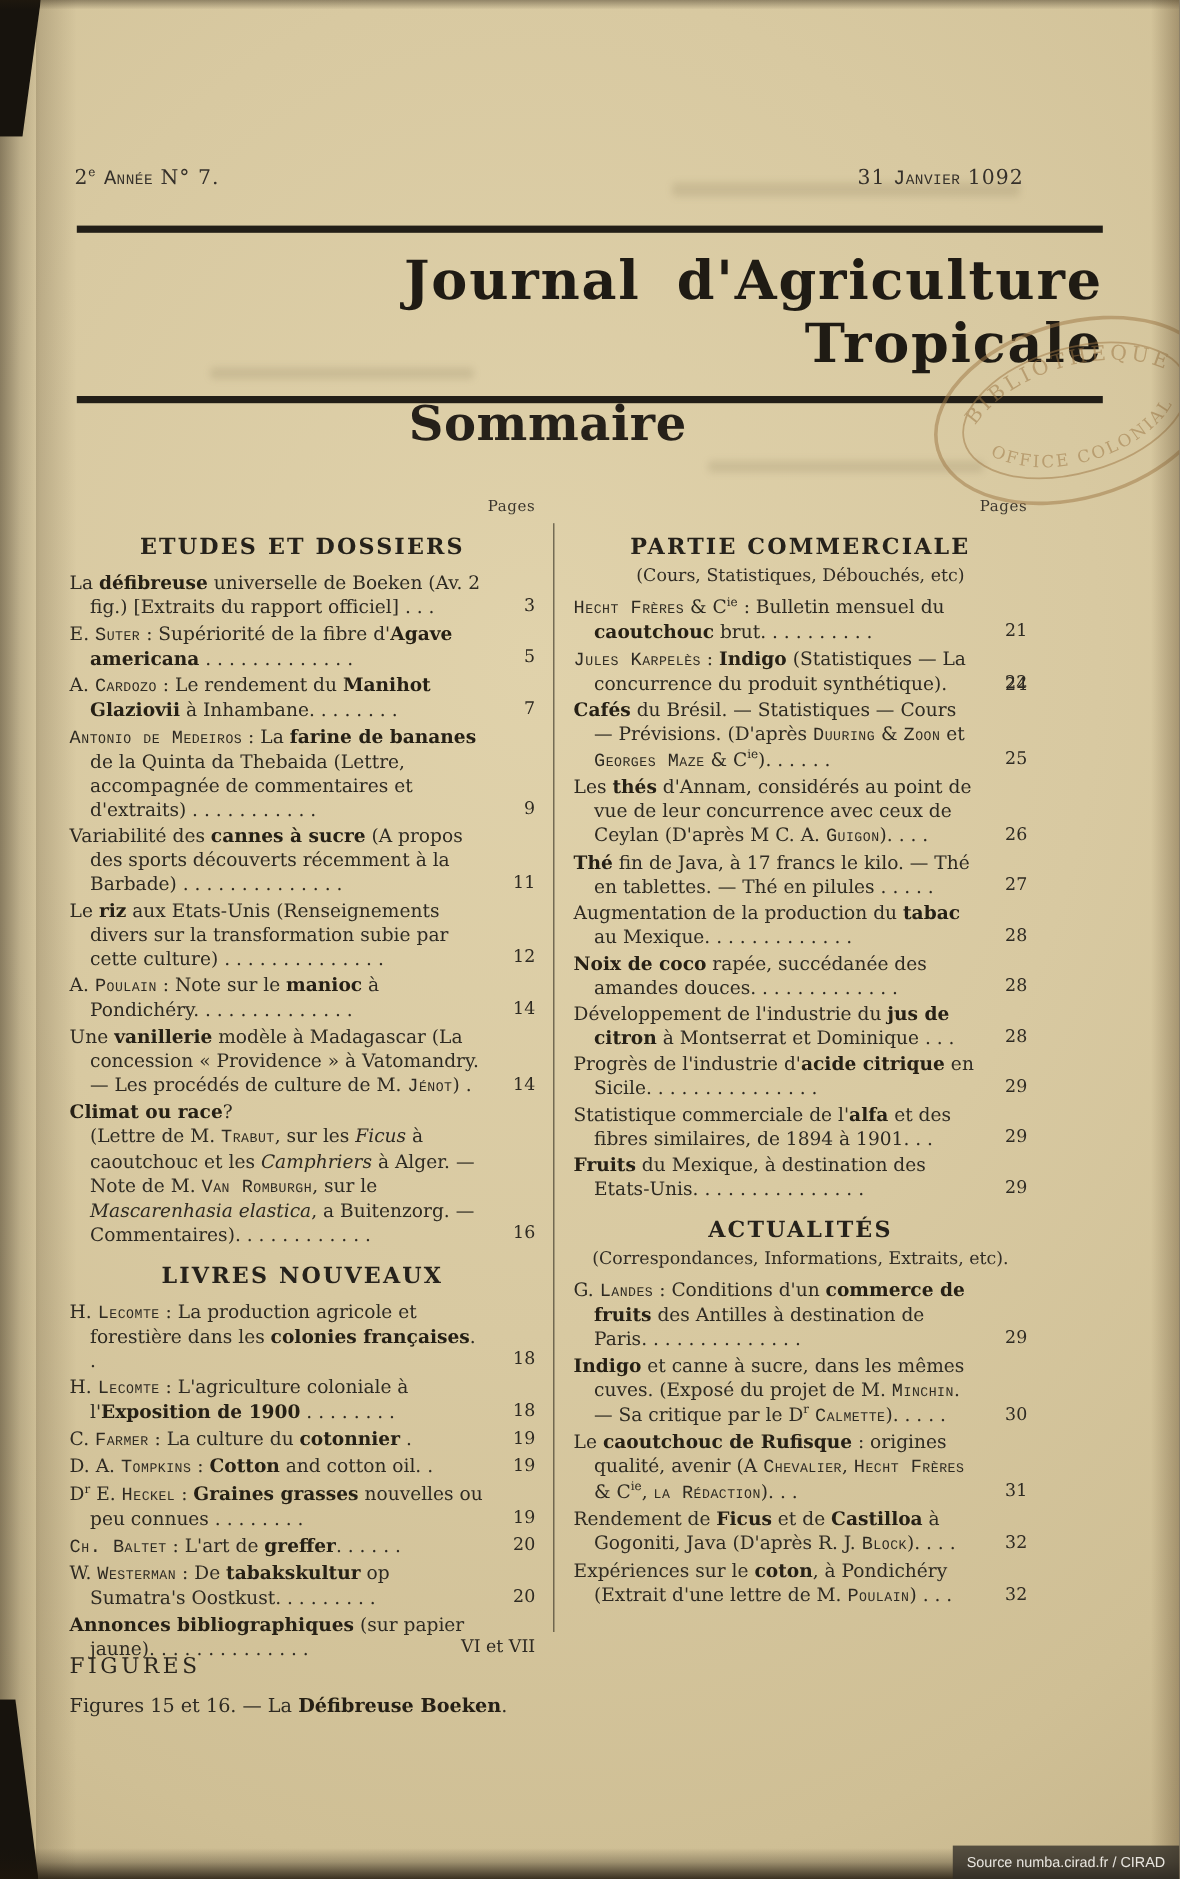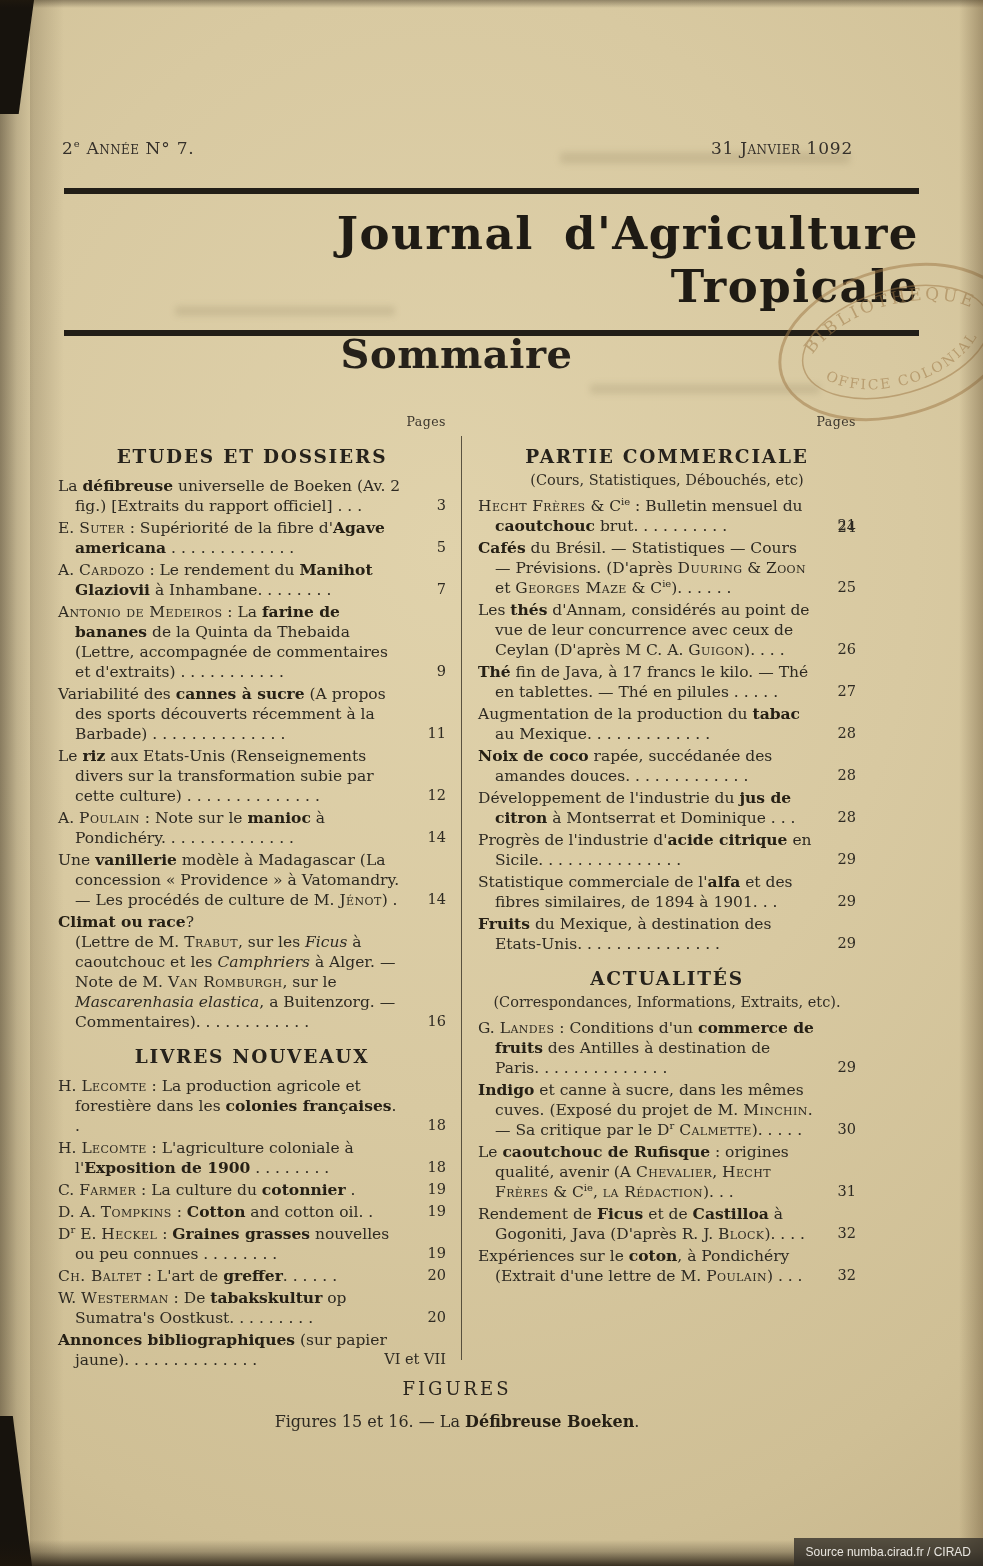--- a/index.html
+++ b/index.html
@@ -49,26 +49,26 @@
     text-align:center; font-size:18.5px; font-weight:bold; letter-spacing:1.8px;
     margin:14px 0 9px; color:#26221b;
   }
   .sec-subtitle { text-align:center; font-size:14.5px; margin:-4px 0 8px; color:#322d25; }
   .entry {
     position:relative; padding-right:42px; margin-bottom:2px;
     font-size:15.5px; line-height:20px; color:#2e2a22;
   }
   .etext { display:block; padding-left:17px; text-indent:-17px; }
   .pg { position:absolute; right:0; bottom:1px; font-size:14.5px; }
-  .sc { font-variant:small-caps; letter-spacing:0.4px; }
+  .sc { font-variant:small-caps; letter-spacing:0.4px;font-family:Liberation Mono, monospace; }
   sup { font-size:10px; line-height:0; }
   b { font-weight:bold; color:#262015; }
   i { font-style:italic; }
   
-  .figures { position:absolute; top:1378px; left:58px; width:798px; text-align:center; }
+  .figures { position:absolute; top:1378px; left:58px; width:798px; text-align:left; }
   .figures-heading { font-size:18px; letter-spacing:3px; color:#2a251d; }
   .figures-caption { margin-top:13px; font-size:16px; }
   
   .stamp {
     position:absolute; top:258px; right:-42px; width:258px; height:168px;
     opacity:0.52; transform:rotate(-16deg);
   }
   
   .corner-tl { position:absolute; top:0; left:0; width:34px; height:114px;
     background:#17130d; clip-path:polygon(0 0,100% 0,55% 100%,0 100%); }
@@ -192,20 +192,24 @@
     <div class="gap"></div>
     <div class="col col-right" id="col-right">
         <div class="pages-label">Pages</div>
         <div class="sec-heading">PARTIE COMMERCIALE</div>
         <div class="sec-subtitle">(Cours, Statistiques, Débouchés, etc)</div>
         <div class="entry">
           <span class="etext"><span class="sc">Hecht Frères</span> &amp; C<sup>ie</sup> : Bulletin mensuel du <b>caoutchouc</b> brut. . . . . . . . . .</span>
           <span class="pg">21</span>
         </div>
         <div class="entry">
+          <span class="etext"><span class="sc">Jules Karpelès</span> : <b>Indigo</b> (Statistiques — La concurrence du produit synthétique).</span>
+          <span class="pg">22</span>
+        </div>
+        <div class="entry">
           <span class="pg">24</span>
         </div>
         <div class="entry">
           <span class="etext"><b>Cafés</b> du Brésil. — Statistiques — Cours — Prévisions. (D'après <span class="sc">Duuring</span> &amp; <span class="sc">Zoon</span> et <span class="sc">Georges Maze</span> &amp; C<sup>ie</sup>). . . . . .</span>
           <span class="pg">25</span>
         </div>
         <div class="entry">
           <span class="etext">Les <b>thés</b> d'Annam, considérés au point de vue de leur concurrence avec ceux de Ceylan (D'après M  C. A. <span class="sc">Guigon</span>). . . .</span>
           <span class="pg">26</span>
         </div>

